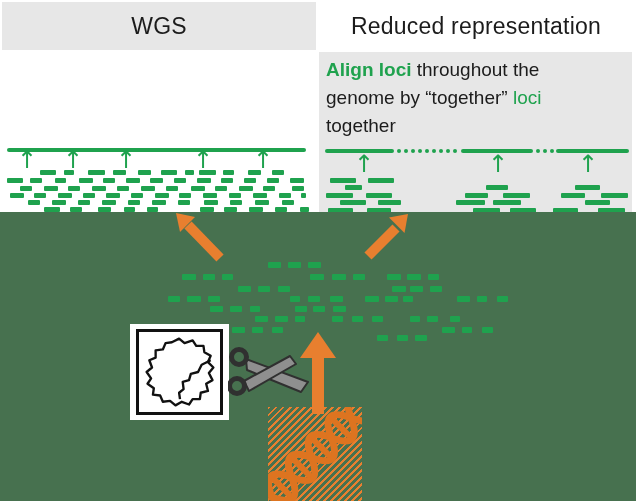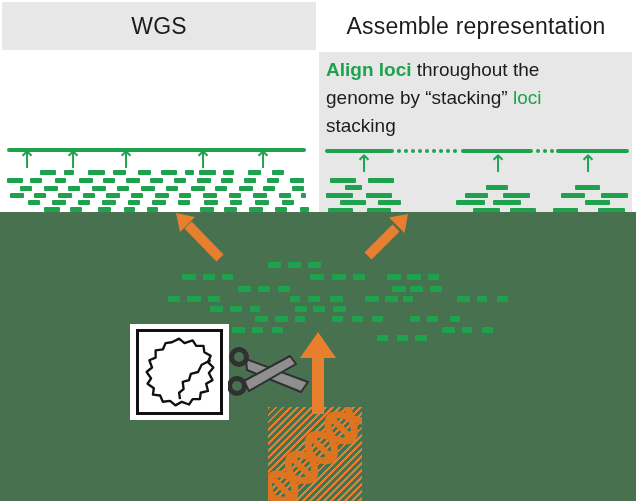--- a/index.html
+++ b/index.html
@@ -43,27 +43,27 @@
 </style>
 </head>
 <body>
 
 <div class="page">
 
   <div class="header header-wgs">
     <span>WGS</span>
   </div>
   <div class="header header-rr">
-    <span>Assemble representation</span>
+    <span>Reduced representation</span>
   </div>
 
   <div class="rr-body"></div>
 
 
-  <p class="desc desc-rr"><span class="gb">Align loci</span><span> throughout the genome by “stacking” </span><span class="g">loci</span><span> stacking</span></p>
+  <p class="desc desc-rr"><span class="gb">Align loci</span><span> throughout the genome by “together” </span><span class="g">loci</span><span> together</span></p>
 
   <div class="genome-line"></div>
   <div class="layer">
       <div class="seg" style="left: 325px; top: 149px; width: 69px; height: 4px;"></div>
       <div class="seg" style="left: 397px; top: 149px; width: 4px; height: 4px;"></div>
       <div class="seg" style="left: 404px; top: 149px; width: 4px; height: 4px;"></div>
       <div class="seg" style="left: 411px; top: 149px; width: 4px; height: 4px;"></div>
       <div class="seg" style="left: 418px; top: 149px; width: 4px; height: 4px;"></div>
       <div class="seg" style="left: 425px; top: 149px; width: 4px; height: 4px;"></div>
       <div class="seg" style="left: 432px; top: 149px; width: 4px; height: 4px;"></div>

